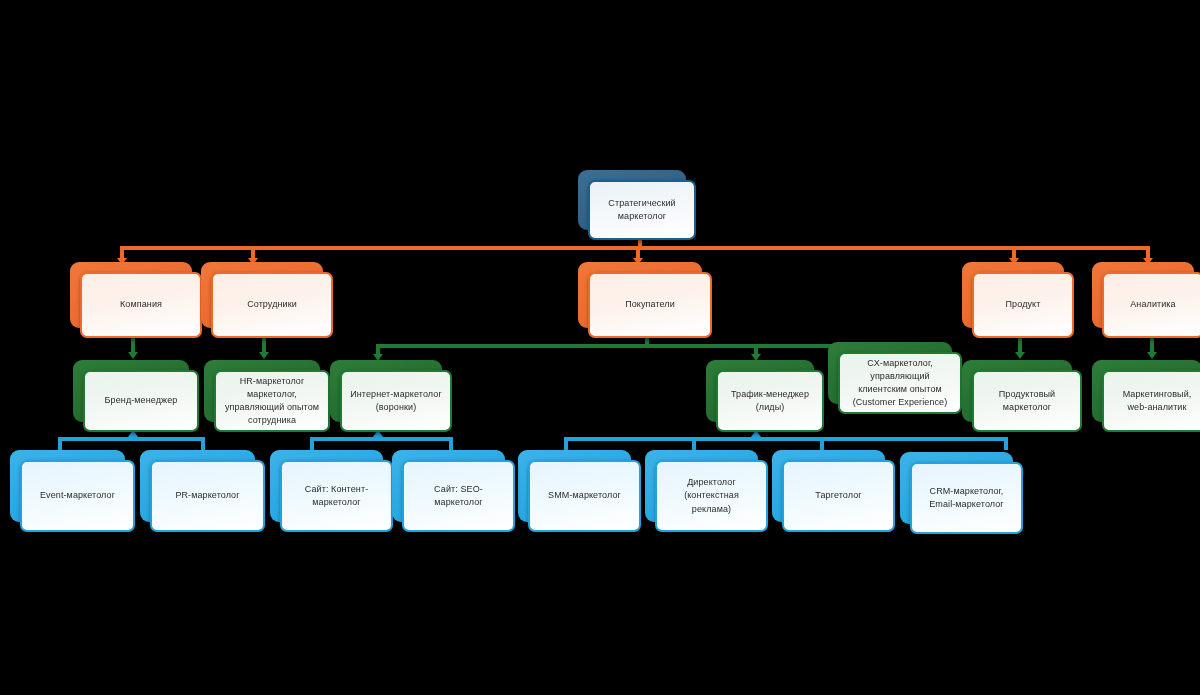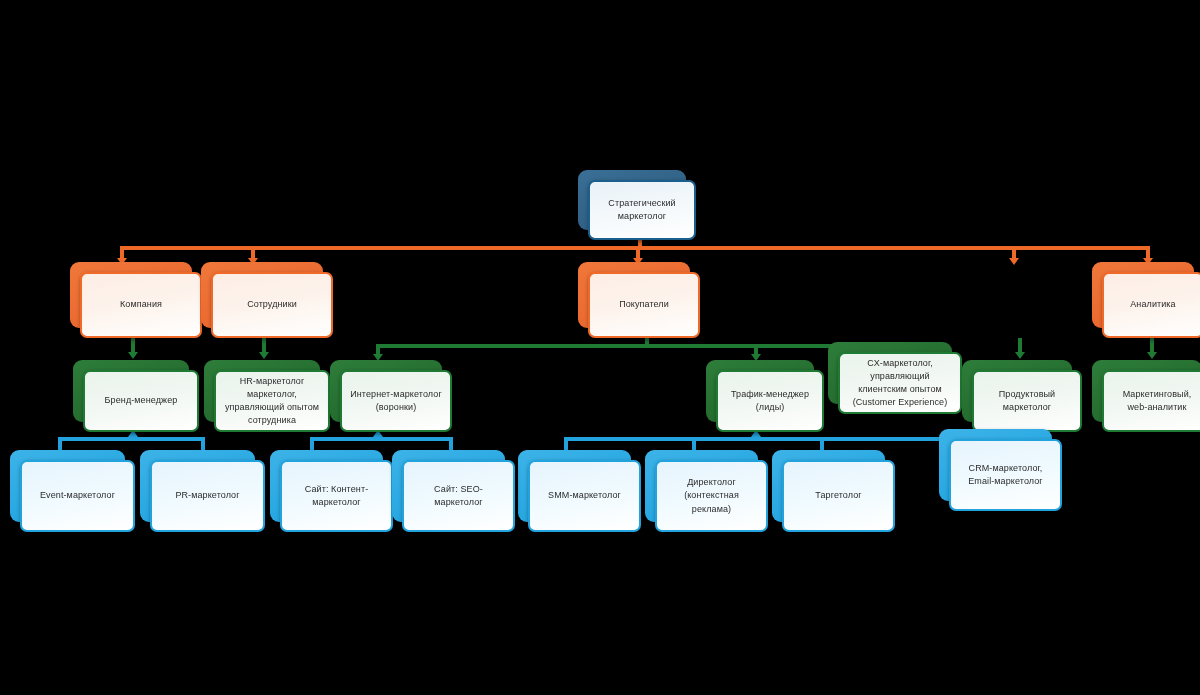--- a/index.html
+++ b/index.html
@@ -174,27 +174,33 @@
     </div>
   </div>
 
   <div class="node lvl-orange" style="left:201px; top:262px; width:122px; height:66px;">
     <div class="backdrop"></div>
     <div class="card">
       <span class="label">Сотрудники</span>
     </div>
   </div>
 
-  <div class="node lvl-orange" style="left:578px; top:262px; width:112px; height:66px;">
+  <div class="node lvl-orange" style="left:578px; top:262px; width:112px; height:66px;padding-left:12px;">
     <div class="backdrop"></div>
     <div class="card">
       <span class="label">Покупатели</span>
     </div>
   </div>
 
+  <div class="node lvl-orange" style="left:962px; top:262px; width:102px; height:66px;">
+    <div class="backdrop"></div>
+    <div class="card">
+      <span class="label">Продукт</span>
+    </div>
+  </div>
 
   <div class="node lvl-green" style="left:73px; top:360px; width:116px; height:62px;">
     <div class="backdrop"></div>
     <div class="card">
       <span class="label">Бренд-менеджер</span>
     </div>
   </div>
 
   <div class="node lvl-orange" style="left:1092px; top:262px; width:102px; height:66px;">
     <div class="backdrop"></div>
@@ -300,21 +306,21 @@
     </div>
   </div>
 
   <div class="node lvl-blue" style="left:772px; top:450px; width:113px; height:72px;">
     <div class="backdrop"></div>
     <div class="card">
       <span class="label">Таргетолог</span>
     </div>
   </div>
 
-  <div class="node lvl-blue" style="left:900px; top:429px; width:113px; height:72px;margin-left:39px;">
+  <div class="node lvl-blue" style="left:900px; top:452px; width:113px; height:72px;">
     <div class="backdrop"></div>
     <div class="card">
       <span class="label">CRM-маркетолог,
 Email-маркетолог</span>
     </div>
   </div>
 
 </div>
 
 </body></html>

